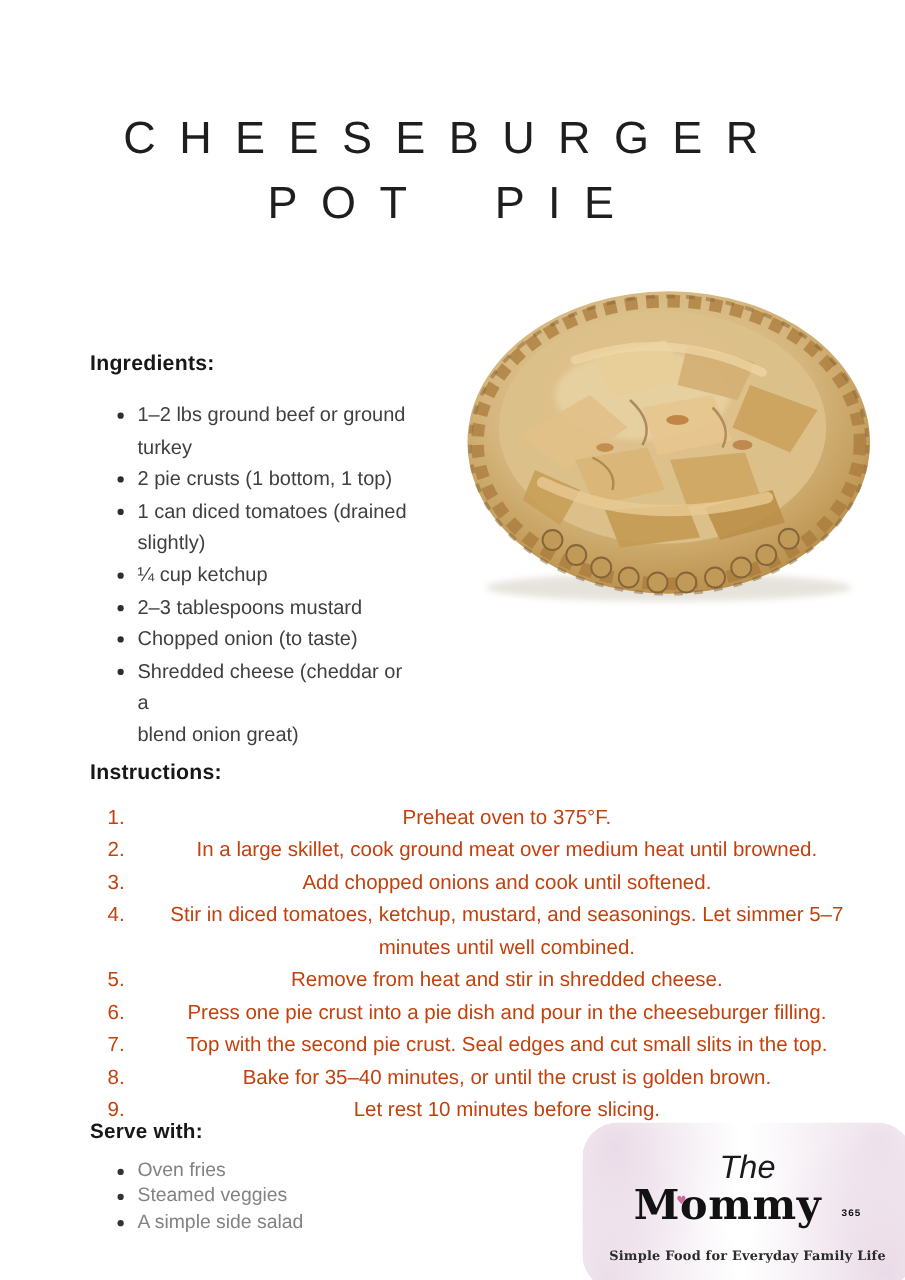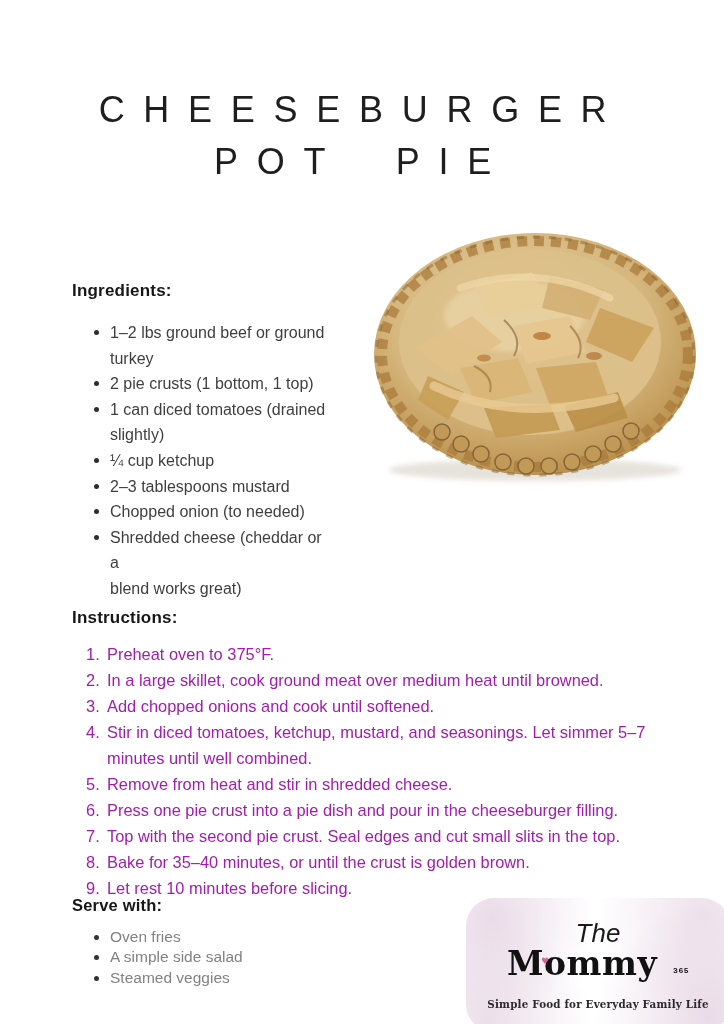--- a/index.html
+++ b/index.html
@@ -52,21 +52,21 @@
   
   .photo { position:absolute; left:364px; top:216px; width:342px; height:276px; }
   .photo svg { width:100%; height:100%; display:block; }
 
   
   .instructions { position:absolute; left:72px; top:608px; width:632px; }
   .instructions .sec-heading { margin-bottom:13px; }
   .step-list {
     list-style:none; margin:0; padding:0 0 0 14px;
     counter-reset:step;
-    font-size:16.4px; line-height:26px; color:#a21caf;
+    font-size:16.4px; line-height:26px; color:#c2410c;text-align:center;
   }
   .step-list li { counter-increment:step; position:relative; padding-left:21px; }
   .step-list li::before {
     content:counter(step) ".";
     position:absolute; left:0; top:0;
   }
 
   
   .serve { position:absolute; left:72px; top:896px; width:300px; }
   .serve .sec-heading { font-size:16.5px; margin-bottom:8px; }
@@ -132,22 +132,22 @@
   </header>
 
   <section class="ingredients">
     <h2 class="sec-heading">Ingredients:</h2>
     <ul class="bullet-list">
       <li><span class="l1">1–2 lbs ground beef or ground</span><span class="l2">turkey</span></li>
       <li><span class="l1">2 pie crusts (1 bottom, 1 top)</span></li>
       <li><span class="l1">1 can diced tomatoes (drained</span><span class="l2">slightly)</span></li>
       <li><span class="l1">¼ cup ketchup</span></li>
       <li><span class="l1">2–3 tablespoons mustard</span></li>
-      <li><span class="l1">Chopped onion (to needed)</span></li>
-      <li><span class="l1">Shredded cheese (cheddar or a</span><span class="l2">blend works great)</span></li>
+      <li><span class="l1">Chopped onion (to taste)</span></li>
+      <li><span class="l1">Shredded cheese (cheddar or a</span><span class="l2">blend onion great)</span></li>
     </ul>
   </section>
 
   <div class="photo">
     <svg viewBox="0 0 342 276" xmlns="http://www.w3.org/2000/svg">
       <defs>
         <radialGradient id="crustG" cx="45%" cy="36%" r="78%">
           <stop offset="0%" stop-color="#e7d2a6"></stop>
           <stop offset="50%" stop-color="#d6b77e"></stop>
           <stop offset="82%" stop-color="#bb924e"></stop>
@@ -216,22 +216,22 @@
       <li><span class="l1">Top with the second pie crust. Seal edges and cut small slits in the top.</span></li>
       <li><span class="l1">Bake for 35–40 minutes, or until the crust is golden brown.</span></li>
       <li><span class="l1">Let rest 10 minutes before slicing.</span></li>
     </ol>
   </section>
 
   <section class="serve">
     <h2 class="sec-heading">Serve with:</h2>
     <ul class="bullet-list">
       <li>Oven fries</li>
+      <li>Steamed veggies</li>
       <li>A simple side salad</li>
-      <li>Steamed veggies</li>
     </ul>
   </section>
 
   <div class="logo-card">
     <div class="logo-the">The</div>
     <div class="logo-name">
       <span class="heart-icon">♥</span><span>Mommy</span><span class="logo-suffix">365</span>
     </div>
     <div class="logo-tagline">Simple Food for Everyday Family Life</div>
   </div>

